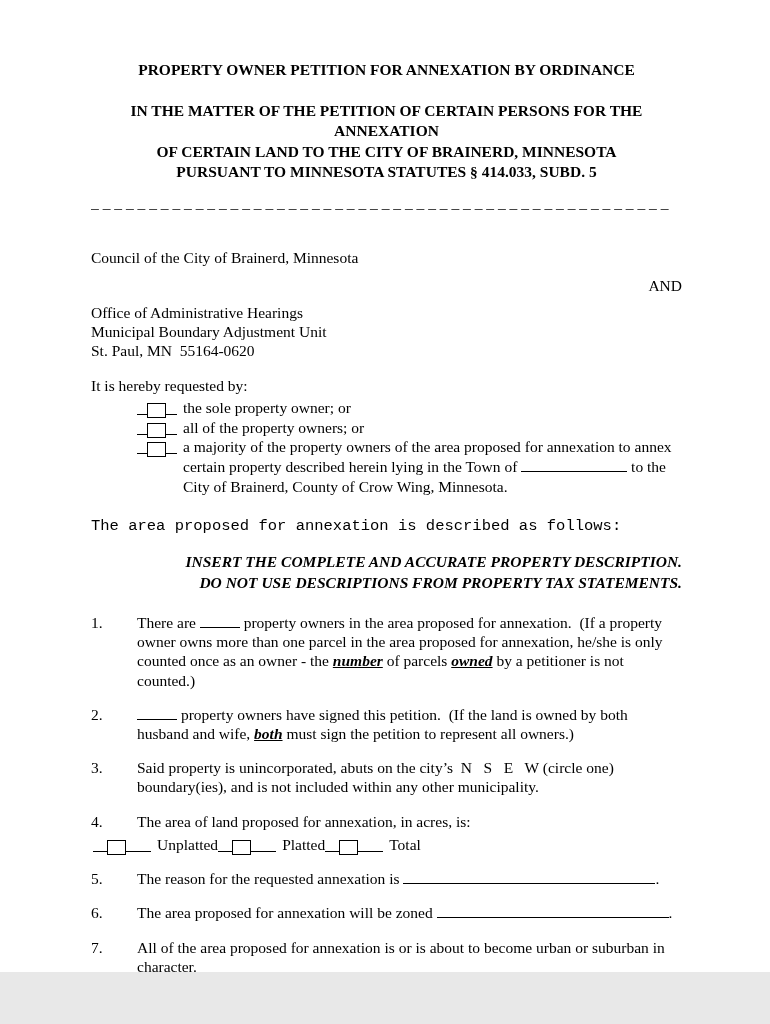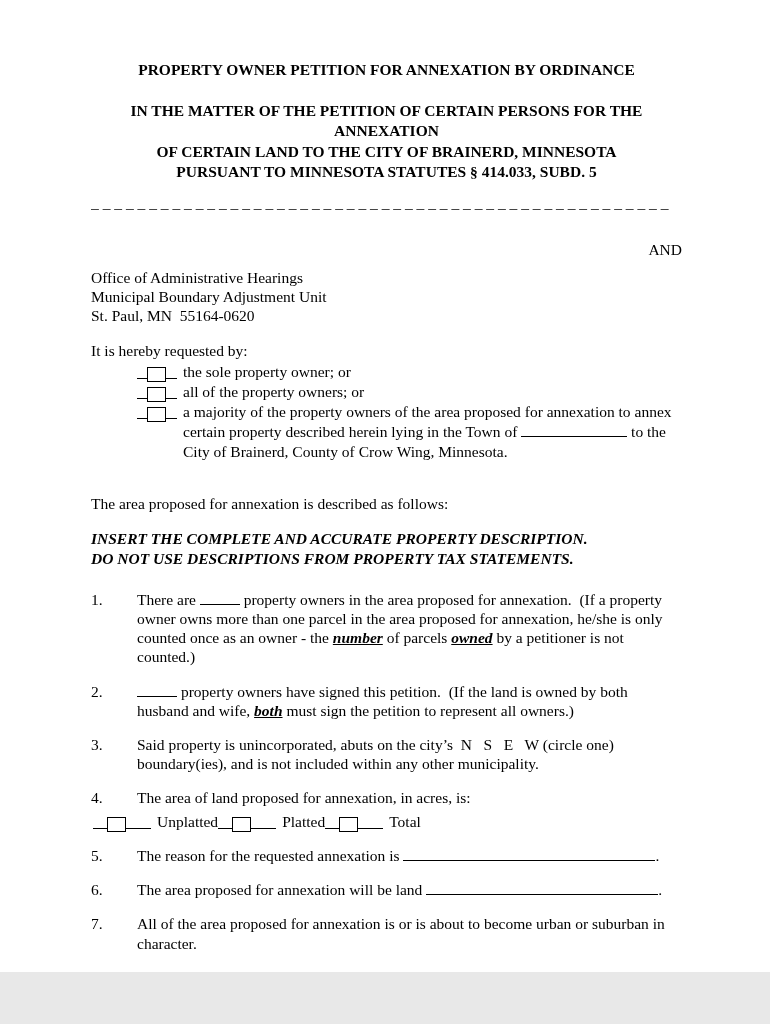--- a/index.html
+++ b/index.html
@@ -22,36 +22,36 @@
     font-size: 15.5px;
     font-weight: bold;
     text-align: center;
     margin: 0 0 22px 0;
   }
   .subtitle { text-align: center; font-weight: bold; margin: 0 0 12px 0; }
   .subtitle .cap-line { line-height: 1.3; text-align: center; }
   .divider {
     white-space: nowrap;
     overflow: hidden;
-    margin: 0 0 20px 0;
+    margin: 0 0 36px 0;
     line-height: 1.2;
   }
   .to-row { display: flex; margin: 0 0 16px 0; }
   .to-label { width: 46px; flex: none; }
   .to-content { flex: 1; }
   .and-line { margin: 8px 0 8px 0; text-align: right; }
   .statement { margin: 0 0 16px 0; }
   .request-intro { margin: 0 0 2px 0; }
   .option {
     margin-left: 46px;
     padding-left: 46px;
     text-indent: -46px;
     line-height: 1.28;
   }
-  .option.last { margin-bottom: 32px; }
+  .option.last { margin-bottom: 20px; }
   .checkline {
     display: inline-block;
     width: 40px;
     height: 16px;
     border-bottom: 1px solid #000;
     position: relative;
     margin-right: 6px;
     vertical-align: -2px;
     text-indent: 0;
   }
@@ -67,23 +67,23 @@
   .blank {
     display: inline-block;
     border-bottom: 1px solid #000;
     height: 15px;
     vertical-align: baseline;
   }
   .w-town { width: 106px; }
   .w-sm { width: 40px; }
   .w-reason { width: 252px; }
   .w-zone { width: 232px; }
-  .area-line { margin: 0 0 16px 0; }
+  .area-line { margin: 0 0 16px 0; font-family: Liberation Mono, monospace; }
   .insert-warning {
-    text-align: left;
+    text-align: right;
     font-weight: bold;
     font-style: italic;
     line-height: 1.32;
     margin: 0 0 20px 0;
   }
   .item { display: flex; margin-bottom: 15px; }
   .inum { width: 46px; flex: none; }
   .ibody { flex: 1; }
   .uw { font-weight: bold; font-style: italic; text-decoration: underline; }
   .acres-row {
@@ -106,20 +106,21 @@
   <div class="subtitle">
     <div class="cap-line t">IN THE MATTER OF THE PETITION OF CERTAIN PERSONS FOR THE ANNEXATION</div>
     <div class="cap-line t">OF CERTAIN LAND TO THE CITY OF BRAINERD, MINNESOTA</div>
     <div class="cap-line t">PURSUANT TO MINNESOTA STATUTES § 414.033, SUBD. 5</div>
   </div>
 
   <div class="divider">_ _ _ _ _ _ _ _ _ _ _ _ _ _ _ _ _ _ _ _ _ _ _ _ _ _ _ _ _ _ _ _ _ _ _ _ _ _ _ _ _ _ _ _ _ _ _ _ _ _</div>
 
   <div class="to-row">
     <div class="to-content">
+      <div class="t">Council of the City of Brainerd, Minnesota</div>
       <div class="and-line t">AND</div>
       <div class="t">Office of Administrative Hearings</div>
       <div class="t">Municipal Boundary Adjustment Unit</div>
       <div class="t">St. Paul, MN  55164-0620</div>
     </div>
   </div>
 
 
   <div>
     <div class="request-intro t">It is hereby requested by:</div>
@@ -198,21 +199,21 @@
     <span class="inum t">5.</span>
     <div class="ibody">
       <span class="t">The reason for the requested annexation is</span>
       <span class="blank w-reason"></span><span class="t">.</span>
     </div>
   </div>
 
   <div class="item">
     <span class="inum t">6.</span>
     <div class="ibody">
-      <span class="t">The area proposed for annexation will be land</span>
+      <span class="t">The area proposed for annexation will be zoned</span>
       <span class="blank w-zone"></span><span class="t">.</span>
     </div>
   </div>
 
   <div class="item">
     <span class="inum t">7.</span>
     <div class="ibody">
       <span class="t">All of the area proposed for annexation is or is about to become urban or suburban in character.</span>
     </div>
   </div>

